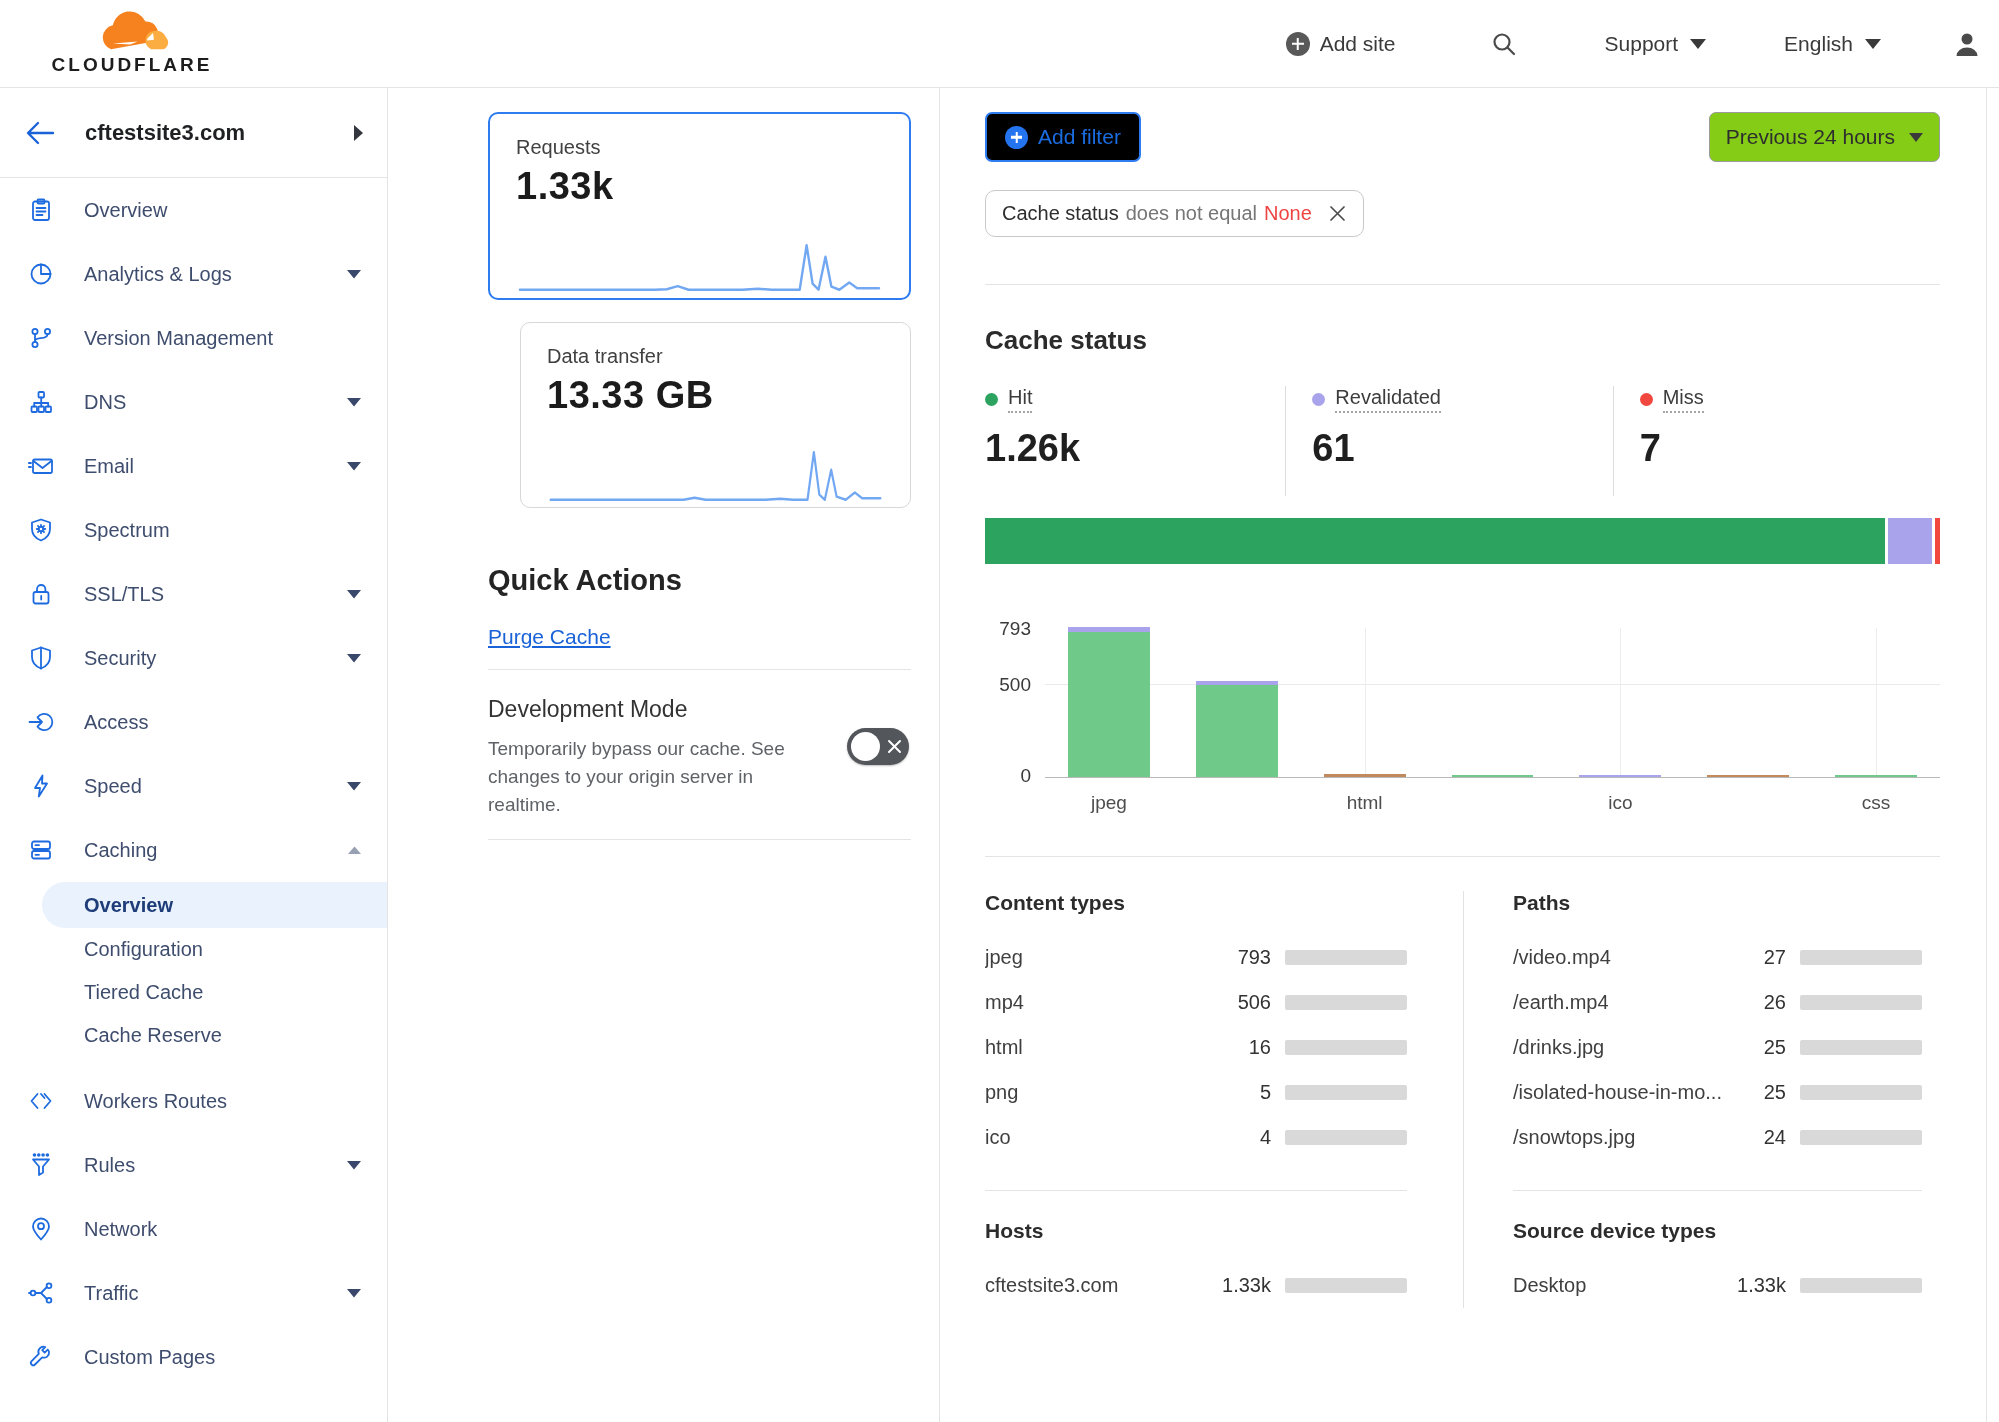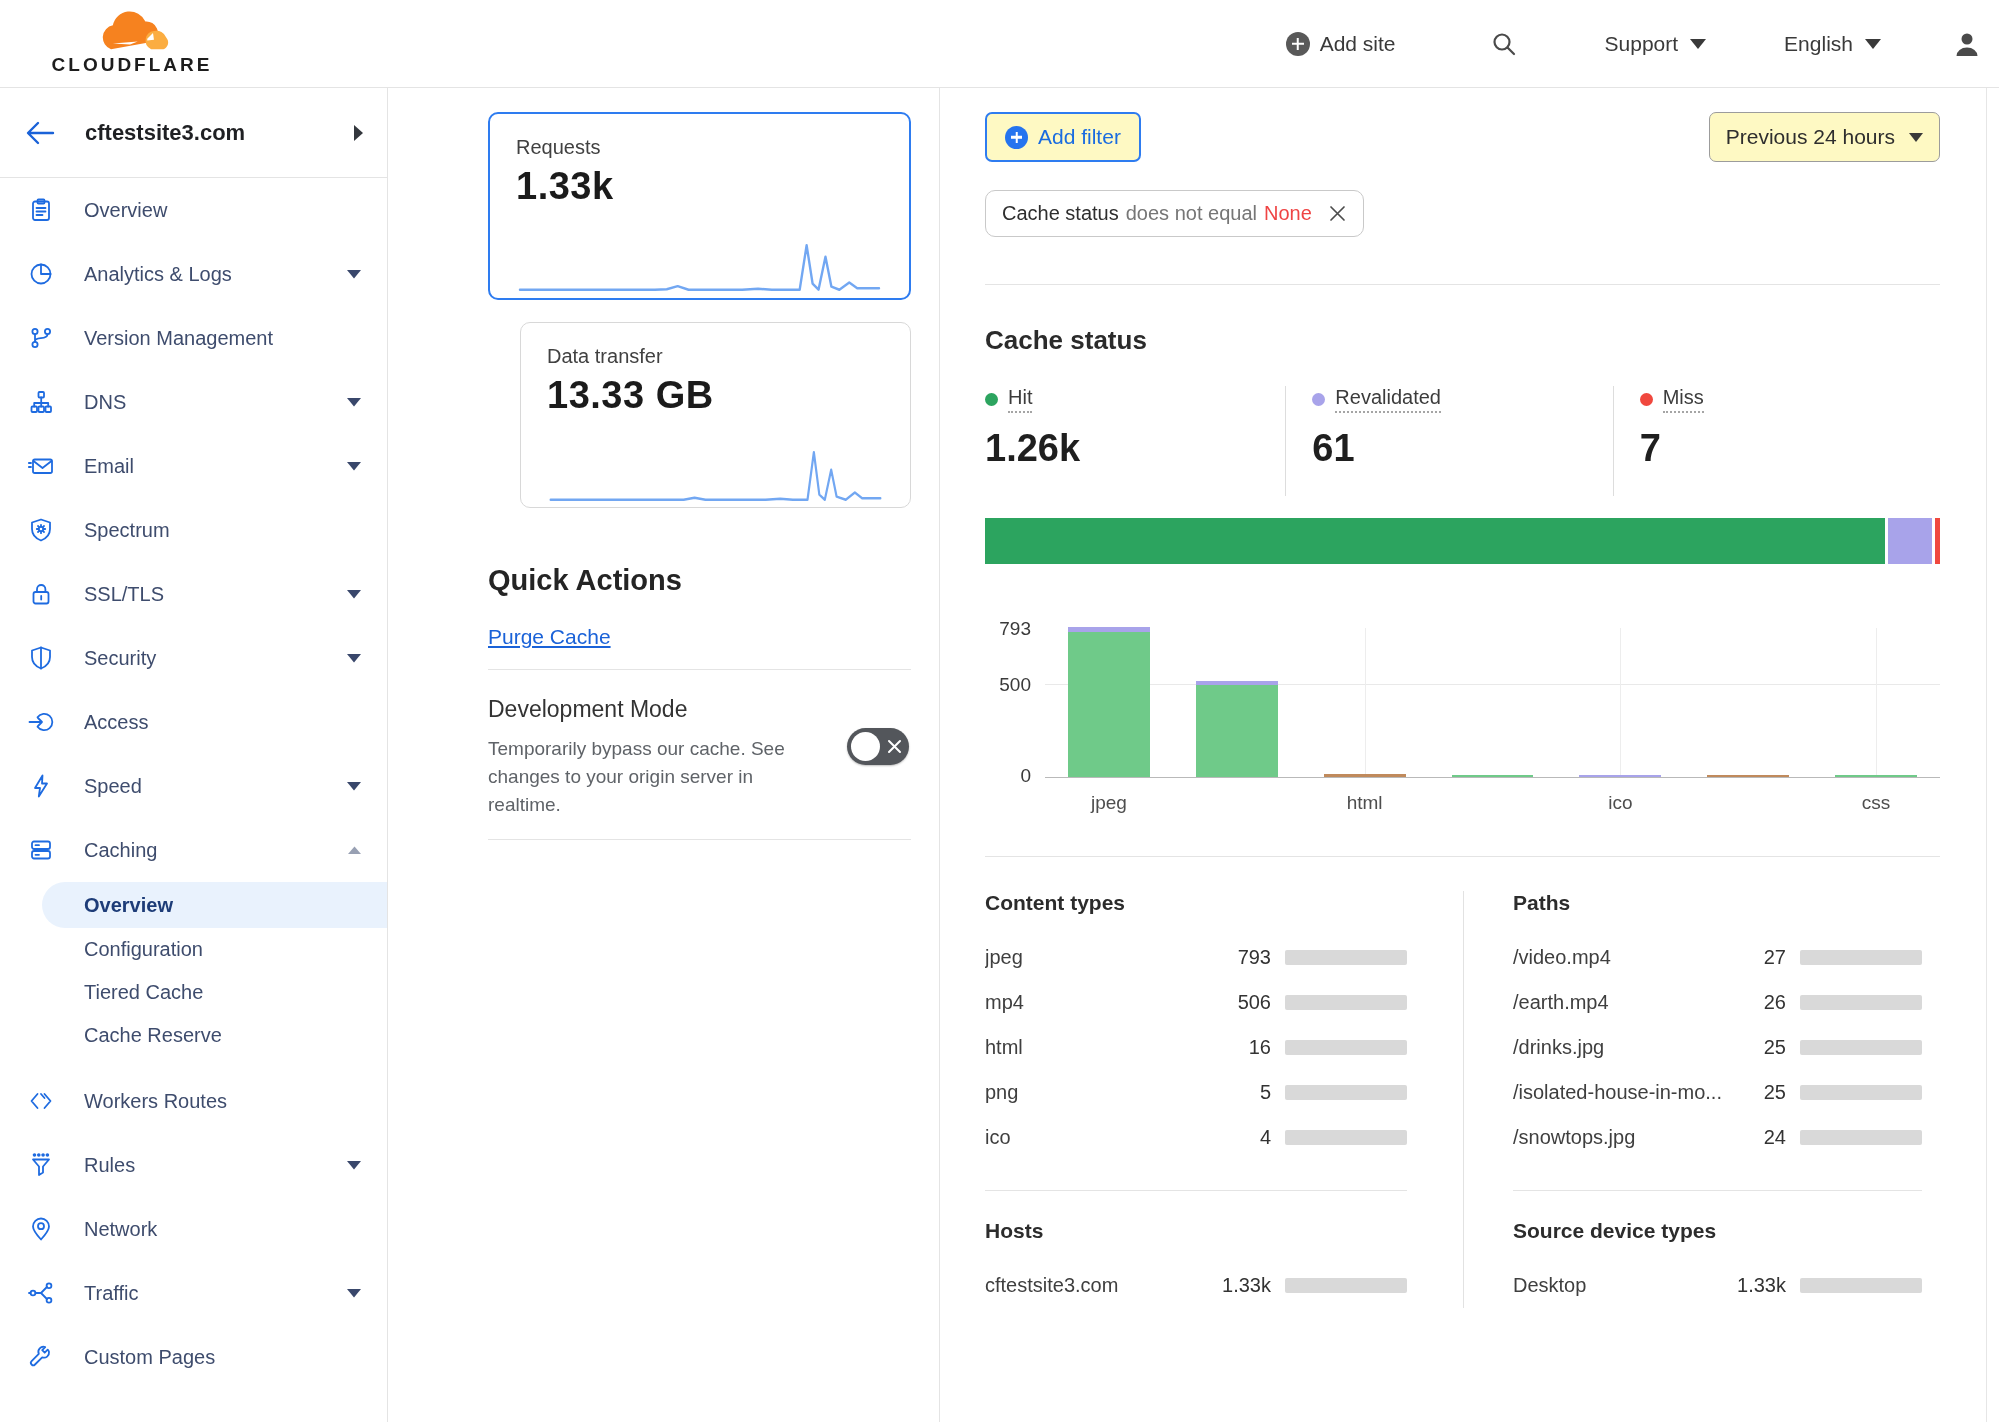--- a/index.html
+++ b/index.html
@@ -55,23 +55,23 @@
   .mid-hr { border:none; border-top:1px solid #e4e4e4; margin-top:20px; }
   .devmode { position:relative; margin-top:26px; }
   .dm-title { font-size:23px; color:#333; }
   .dm-desc { margin-top:12px; font-size:19px; line-height:28px; color:#5f6368; width:300px; }
   .toggle { position:absolute; right:2px; top:32px; width:62px; height:37px; background:#53565b; border-radius:19px; display:flex; align-items:center; cursor:pointer; box-shadow:0 1px 2px rgba(0,0,0,.25); }
   .knob { width:29px; height:29px; background:#fff; border-radius:50%; margin-left:4px; }
   .tg-x { margin-left:7px; }
 
   
   .filter-row { display:flex; align-items:flex-start; justify-content:space-between; }
-  .addfilter { display:flex; align-items:center; border:2px solid #2e7cf0; border-radius:7px; height:50px; padding:0 18px; color:#1a6ce0; font-size:21px; background:#fef9c3; cursor:pointer; }
+  .addfilter { display:flex; align-items:center; border:2px solid #2e7cf0; border-radius:7px; height:50px; padding:0 18px; color:#1a6ce0; font-size:21px; background:#000000; cursor:pointer; }
   .addfilter .plus-circle { background:#2574ef; width:23px; height:23px; }
-  .timerange { display:flex; align-items:center; border:1px solid #9c9c9c; border-radius:7px; height:50px; padding:0 16px; font-size:21px; color:#2e2e2e; background:#fef9c3; cursor:pointer; }
+  .timerange { display:flex; align-items:center; border:1px solid #9c9c9c; border-radius:7px; height:50px; padding:0 16px; font-size:21px; color:#2e2e2e; background:#84cc16; cursor:pointer; }
   .timerange .tri { width:0;height:0;border-left:7px solid transparent;border-right:7px solid transparent;border-top:9px solid #3a3a3a; margin-left:14px; }
   .chip { margin-top:10px; display:inline-flex; align-items:center; border:1px solid #c9c9c9; border-radius:10px; height:47px; padding:0 16px; font-size:20px; }
   .chip .f { color:#2e2e2e; } .chip .op { color:#767676; margin:0 7px; } .chip .v { color:#ef4444; }
   .chip .x { margin-left:16px; cursor:pointer; display:flex; }
   .main-hr { border:none; border-top:1px solid #e4e4e4; margin-top:47px; }
 
   
   .cs-title { margin-top:40px; font-size:26px; font-weight:bold; color:#2b2b2b; }
   .cs-stats { display:flex; margin-top:30px; }
   .cs-stat { flex:1; padding-bottom:26px; }

